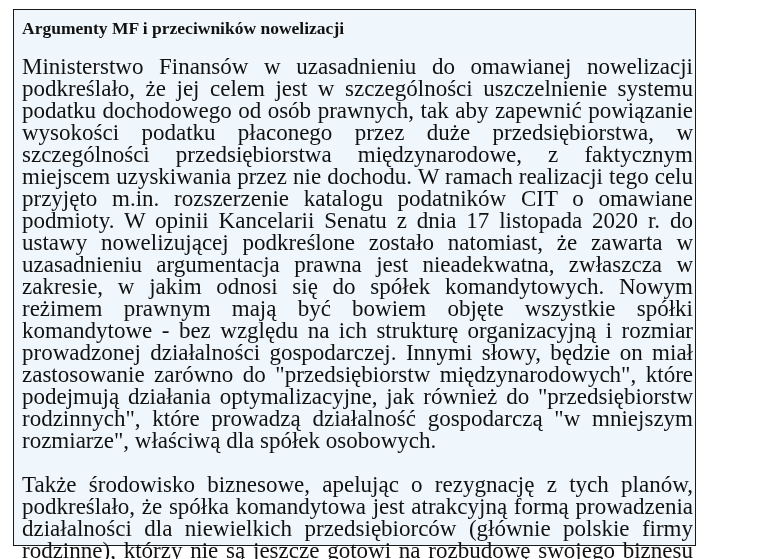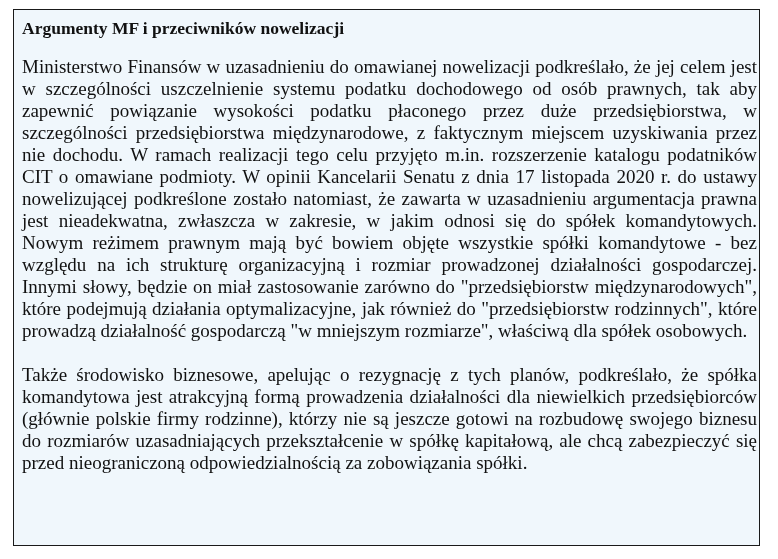--- a/index.html
+++ b/index.html
@@ -7,37 +7,37 @@
       padding: 0;
       background: #ffffff;
       width: 778px;
       height: 559px;
       overflow: hidden;
     }
     .box {
       position: absolute;
       left: 13px;
       top: 9px;
-      width: 747px;
+      width: 683px;
       height: 537px;
       border: 1px solid #1a1a1a;
       background: #f0f7fc;
       box-sizing: border-box;
       padding: 7px 2px 0 8px;
       font-family: "Liberation Serif", "DejaVu Serif", serif;
       color: #111111;
     }
     .title {
       font-weight: bold;
       font-size: 17.5px;
       line-height: 22px;
       margin: 0 0 17px 0;
     }
     .para {
-      font-size: 19px;
+      font-size: 23px;
       line-height: 22px;
       text-align: justify;
       margin: 0 0 22px 0;
     }
   </style>
 </head>
 <body>
 
 <div class="box">
   <div class="title">Argumenty MF i przeciwników nowelizacji</div>

